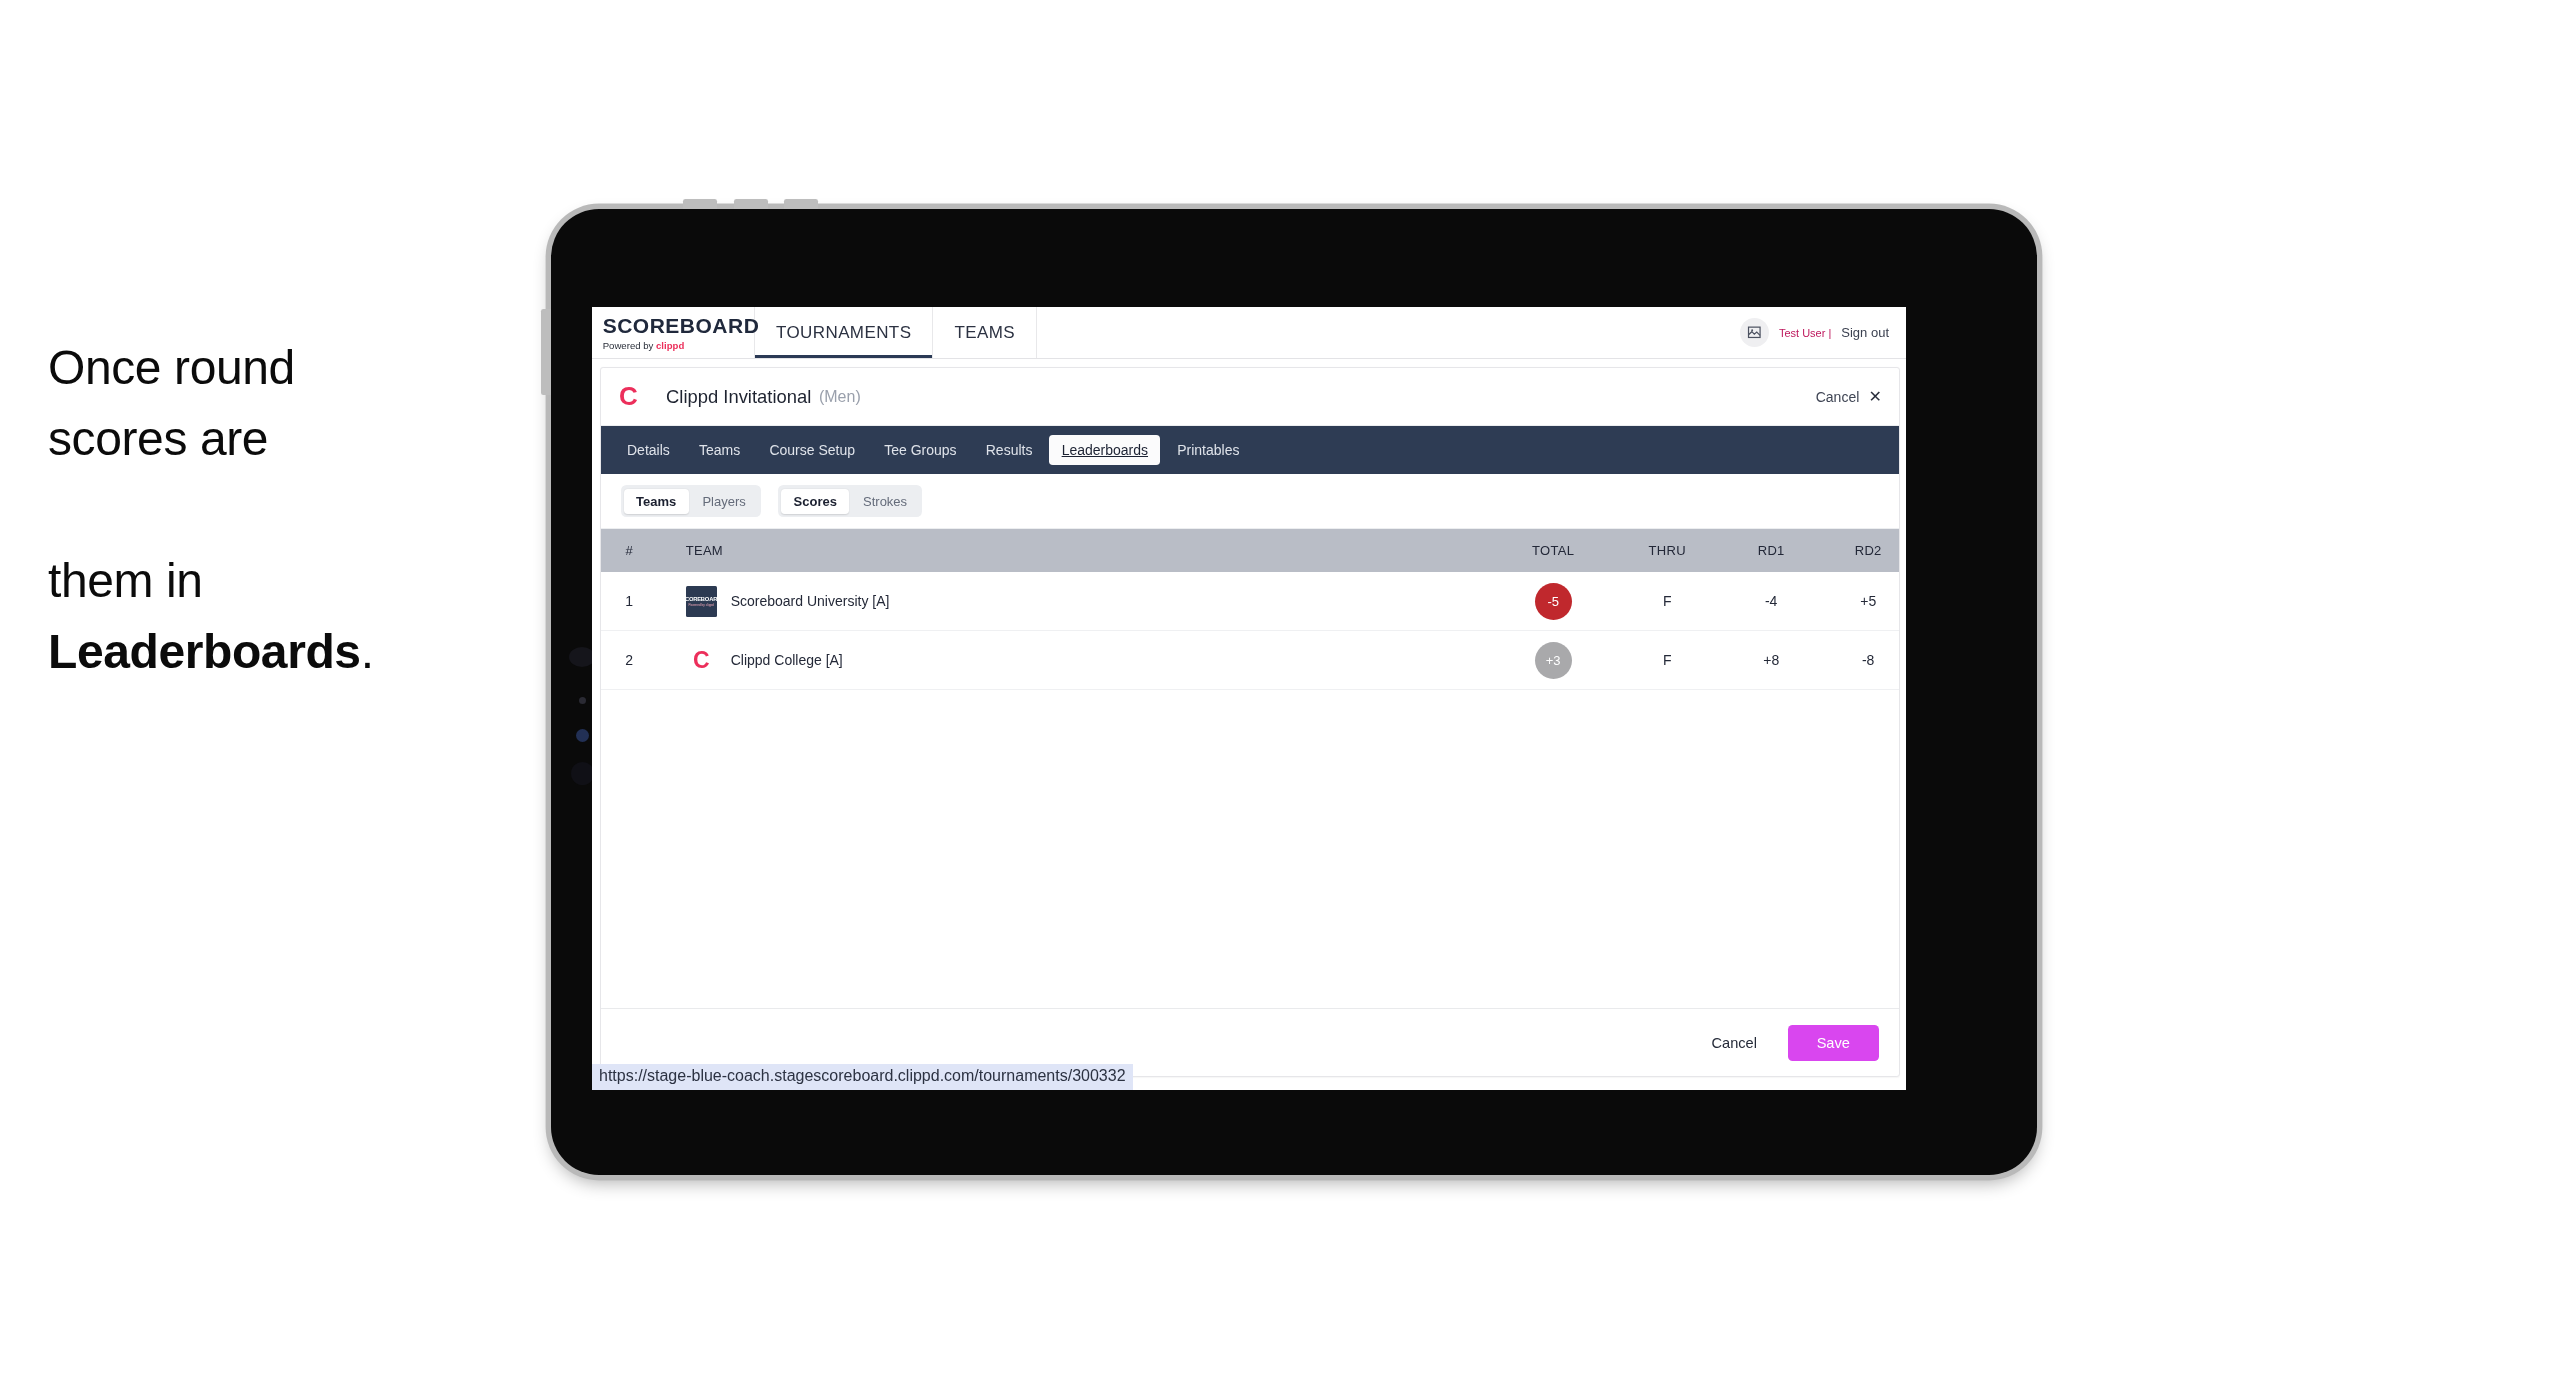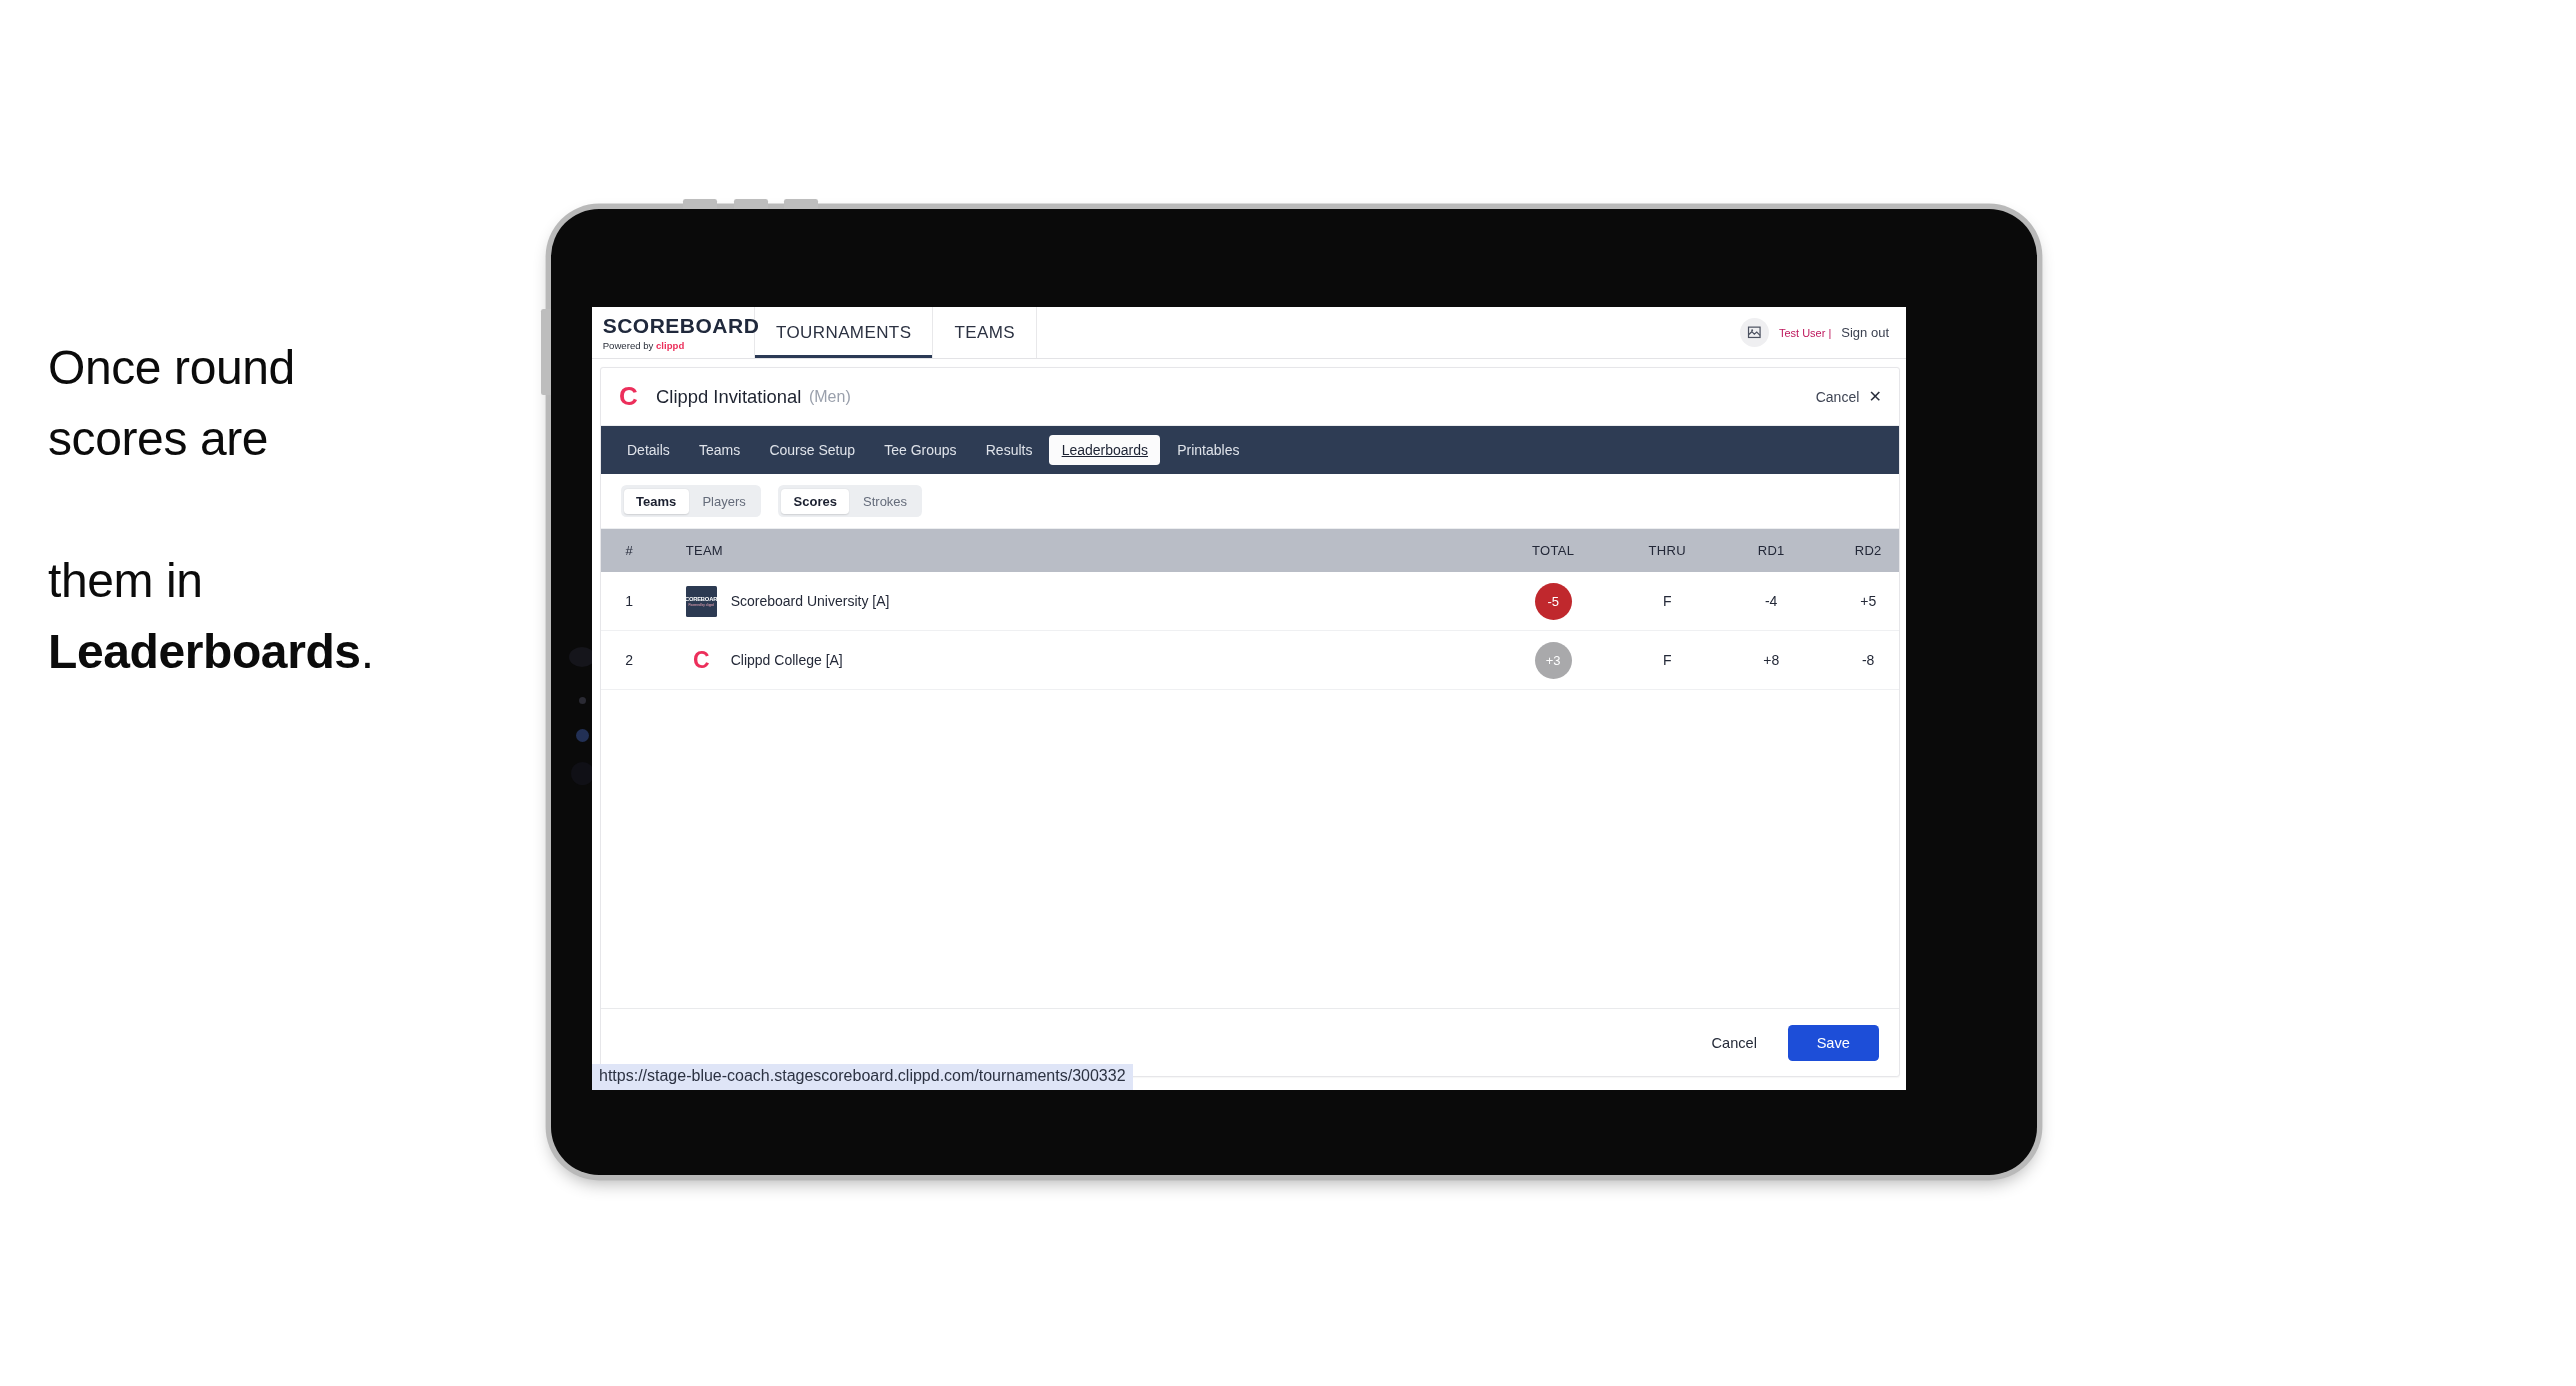--- a/index.html
+++ b/index.html
@@ -136,21 +136,21 @@
     height: 58px;
     display: flex; align-items: center;
     padding: 0 17px 0 18.4px;
     border-bottom: 0.8px solid #edeef0;
   }
   .c-logo {
     font-size: 26px; font-weight: 800;
     color: #ec2f5b; width: 32px;
     font-family: "Liberation Sans", sans-serif;
   }
-  .tourn-title { font-size: 18.4px; color: #1e2330; margin-left: 5px; }
+  .tourn-title { font-size: 18.4px; color: #1e2330; margin-left: 15px; }
   .tourn-gender { font-size: 16px; color: #9aa0ac; margin-left: 7.7px; }
   .head-cancel {
     margin-left: auto;
     display: flex; align-items: center; gap: 9.2px;
     font-size: 14px; color: #3f4554; cursor: pointer;
   }
   .x-ico { font-size: 16px; color: #2a2f3c; }
 
   
   .tabstrip {
@@ -263,21 +263,21 @@
     gap: 20px; padding-right: 20px;
   }
   .btn-cancel {
     font-size: 14.6px; color: #242a38;
     padding: 7.7px 10.7px; cursor: pointer;
     background: none; border: none;
     font-family: "Liberation Sans", sans-serif;
   }
   .btn-save {
     font-size: 14.6px; color: #fff;
-    background: #1d4ed8;
+    background: #d946ef;
     border: none; border-radius: 4.6px;
     padding: 10px 29px; cursor: pointer;
     font-family: "Liberation Sans", sans-serif;
   }
 
   
   .statusbar {
     position: absolute;
     left: 0; bottom: 0;
     background: #dfe5f7;

